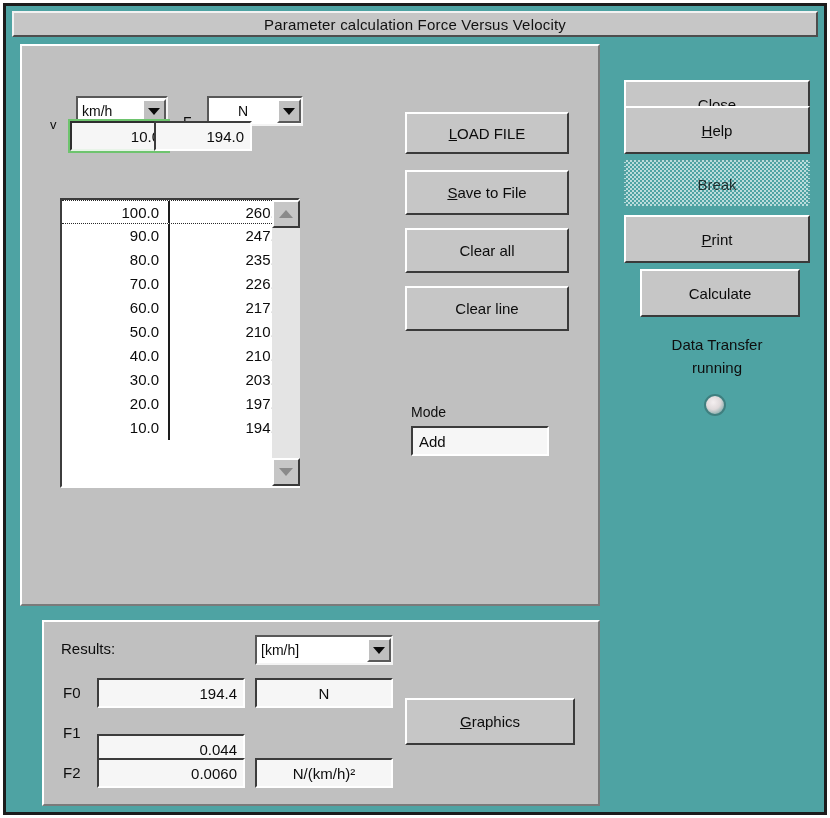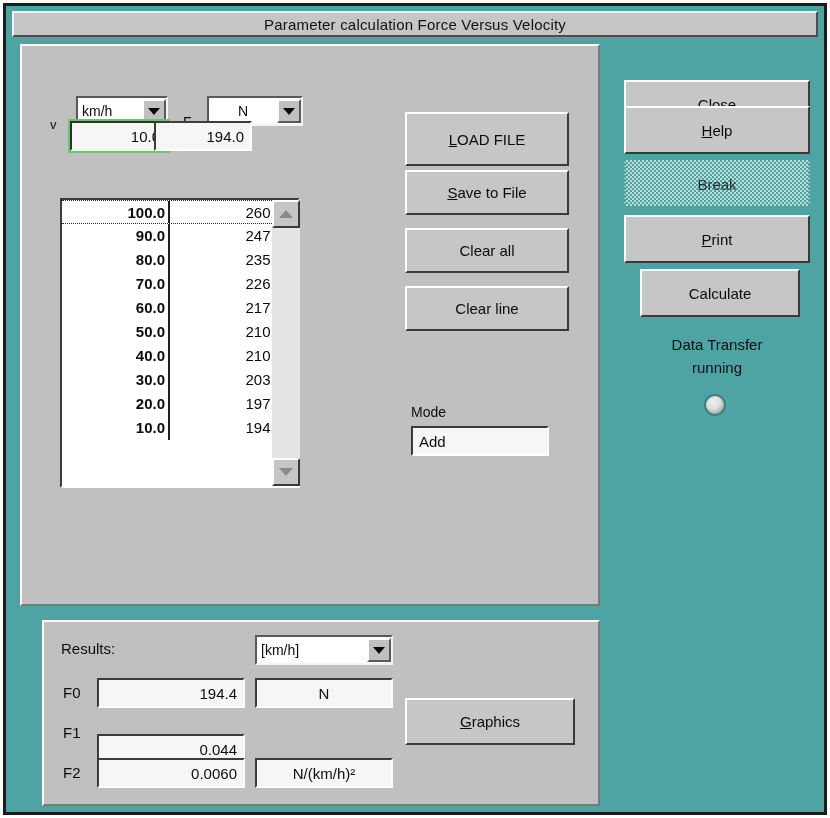--- a/index.html
+++ b/index.html
@@ -171,24 +171,23 @@
   }
   .lrow{
     display:flex; height:24px; line-height:24px; box-sizing:border-box;
   }
   .lrow.sel{
     border-top:1px dotted #2a2a2a;
     border-bottom:1px dotted #2a2a2a;
     height:24px;
   }
   .lcell-v{
-    width:108px; text-align:right; padding-right:3px;
+    width:108px; text-align:right; padding-right:9px;
     border-right:2px solid #1d1d1d;
     box-sizing:border-box;
-    font-weight:bold;
   }
   .lcell-f{
     width:118px; text-align:right; padding-right:3px;
     border-right:2px solid #1d1d1d;
     box-sizing:border-box;
   }
 
   
   #scrollbar{
     position:absolute;left:250px;top:154px;width:28px;height:286px;
@@ -314,21 +313,21 @@
 
     <div id="scrollbar">
       <div class="sb-btn" style="top:0;">
             <i class="arrow-up"></i>
           </div>
       <div class="sb-btn" style="top:258px;">
             <i class="arrow-down"></i>
           </div>
     </div>
 
-    <div class="btn" style="left:383px;top:66px;width:164px;height:54px;">
+    <div class="btn" style="left:383px;top:66px;width:164px;height:42px;">
       <span><span class="u">L</span><span>OAD FILE</span></span>
     </div>
 
     <div class="btn" style="left:383px;top:124px;width:164px;height:45px;">
       <span><span class="u">S</span><span>ave to File</span></span>
     </div>
 
     <div class="btn" style="left:383px;top:182px;width:164px;height:45px;">Clear all</div>
 
     <div class="btn" style="left:383px;top:240px;width:164px;height:45px;">Clear line</div>

